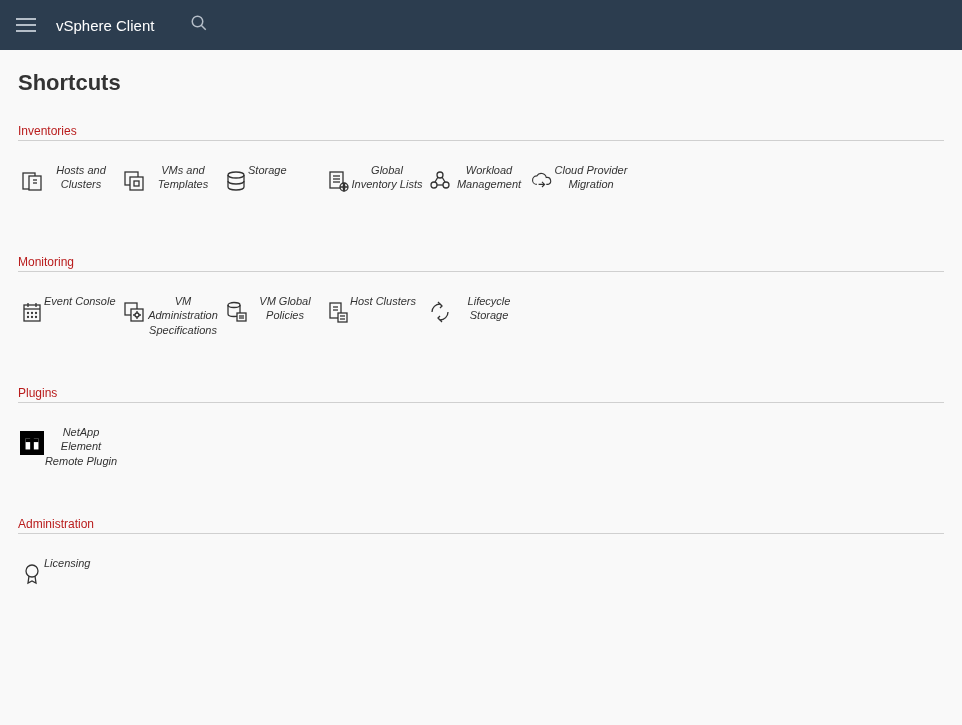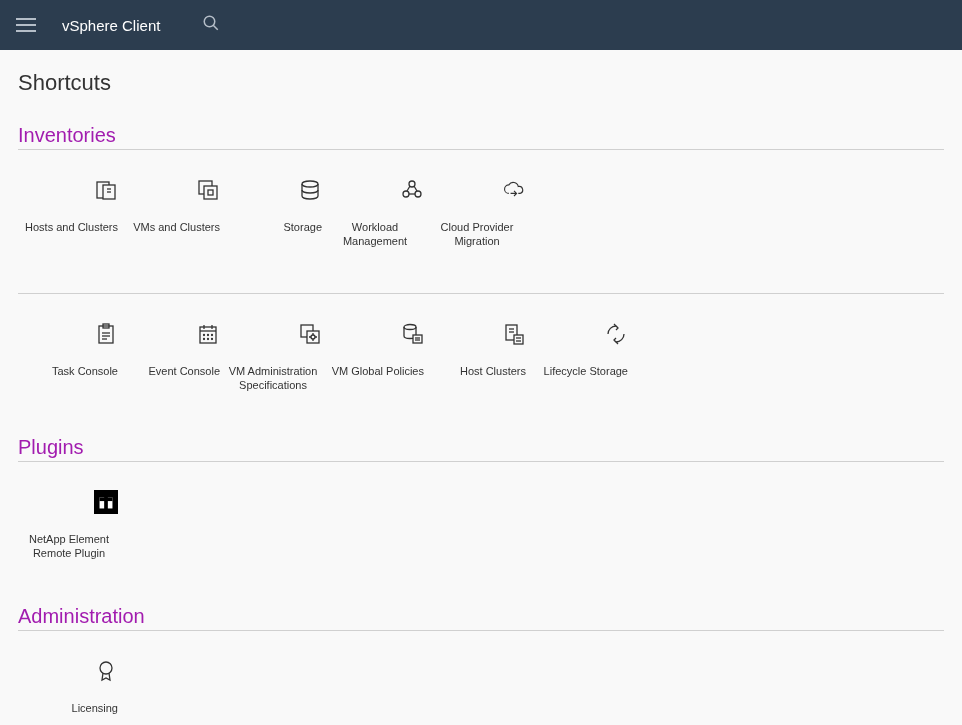--- a/index.html
+++ b/index.html
@@ -1,28 +1,28 @@
 <!DOCTYPE html>
 <html><head>
 <meta charset="utf-8">
 <style>
 * { box-sizing: border-box; margin: 0; padding: 0; }
 body { font-family: -apple-system, BlinkMacSystemFont, "Segoe UI", Arial, sans-serif; background: #f9f9f9; width: 962px; height: 725px; overflow: hidden; }
-.header { background: #2c3d4f; height: 50px; display: flex; align-items: center; padding: 0 16px; gap: 26px; }
+.header { background: #2c3d4f; height: 50px; display: flex; align-items: center; padding: 0 16px; gap: 20px; }
 .menu-icon { width: 20px; height: 14px; display: flex; flex-direction: column; justify-content: space-between; cursor: pointer; }
 .menu-icon span { display: block; height: 2px; background: #b5bec8; width: 100%; }
 .app-title { color: #fff; font-size: 15px; font-weight: 400; }
 .search-icon { margin-left: 16px; cursor: pointer; }
 .search-icon svg { width: 18px; height: 18px; }
 .content { padding: 20px 18px; }
-.page-title { font-size: 22px; color: #333; font-weight: 400; margin-bottom: 28px; }
-.section-title { font-size: 20px; color: #a21caf; font-weight: 400; margin-bottom: 2px; }
+.page-title { font-size: 22px; color: #333; font-weight: 700; margin-bottom: 28px; }
+.section-title { font-size: 12px; color: #b91c1c; font-weight: 400; margin-bottom: 2px; }
 .section-divider { border: none; border-top: 1px solid #d0d0d0; margin-bottom: 16px; }
 .grid { display: flex; flex-wrap: wrap; gap: 0; margin-bottom: 38px; }
-.shortcut { width: 102px; display: flex; flex-direction: column; align-items: flex-end; text-align: center; cursor: pointer; margin-right: 0px; padding: 6px 2px; }
+.shortcut { width: 102px; display: flex; flex-direction: row; align-items: flex-start; text-align: center; cursor: pointer; margin-right: 0px; padding: 6px 2px; font-style: italic; }
 .shortcut .icon-wrap { height: 36px; display: flex; align-items: center; justify-content: center; margin-bottom: 12px; }
 .shortcut .icon-wrap svg { width: 24px; height: 24px; }
 .shortcut .label { font-size: 11px; color: #333; line-height: 1.3; }
 .netapp-svg { width:26px; height:26px; }
 </style>
 </head>
 <body>
 
 <div class="header">
   <div class="menu-icon">
@@ -57,31 +57,44 @@
       <div class="label">Hosts and Clusters</div>
     </div>
     <div class="shortcut">
       <div class="icon-wrap">
         <svg viewBox="0 0 24 24" fill="none" stroke="#333" stroke-width="1.3">
             <rect x="3" y="3" width="13" height="13"></rect>
             <rect x="8" y="8" width="13" height="13" fill="#f9f9f9"></rect>
             <rect x="12" y="12" width="5" height="5"></rect>
           </svg>
       </div>
-      <div class="label">VMs and Clusters</div>
+      <div class="label">VMs and Templates</div>
     </div>
     <div class="shortcut">
       <div class="icon-wrap">
         <svg viewBox="0 0 24 24" fill="none" stroke="#333" stroke-width="1.3">
             <ellipse cx="12" cy="6" rx="8" ry="3"></ellipse>
             <path d="M4 6v12c0 1.7 3.6 3 8 3s8-1.3 8-3V6"></path>
             <path d="M4 12c0 1.7 3.6 3 8 3s8-1.3 8-3"></path>
           </svg>
       </div>
       <div class="label">Storage</div>
+    </div>
+    <div class="shortcut">
+      <div class="icon-wrap">
+        <svg viewBox="0 0 24 24" fill="none" stroke="#333" stroke-width="1.3">
+            <rect x="4" y="3" width="13" height="16"></rect>
+            <line x1="7" y1="7" x2="14" y2="7"></line>
+            <line x1="7" y1="10" x2="14" y2="10"></line>
+            <line x1="7" y1="13" x2="14" y2="13"></line>
+            <circle cx="18" cy="18" r="4" fill="#f9f9f9"></circle>
+            <path d="M14 18h8M18 14c1 1.3 1 6.7 0 8M18 14c-1 1.3-1 6.7 0 8"></path>
+          </svg>
+      </div>
+      <div class="label">Global Inventory Lists</div>
     </div>
     <div class="shortcut">
       <div class="icon-wrap">
         <svg viewBox="0 0 24 24" fill="none" stroke="#333" stroke-width="1.3">
             <circle cx="12" cy="6" r="3"></circle>
             <circle cx="6" cy="16" r="3"></circle>
             <circle cx="18" cy="16" r="3"></circle>
             <line x1="10" y1="8" x2="7" y2="13"></line>
             <line x1="14" y1="8" x2="17" y2="13"></line>
             <line x1="9" y1="16" x2="15" y2="16"></line>
@@ -93,34 +106,23 @@
       <div class="icon-wrap">
         <svg viewBox="0 0 28 24" fill="none" stroke="#333" stroke-width="1.3">
             <path d="M8 16a5 5 0 010-10 6 6 0 0111 2 4 4 0 012 8h-2"></path>
             <path d="M14 13l3 3-3 3M17 16h-7"></path>
           </svg>
       </div>
       <div class="label">Cloud Provider Migration</div>
     </div>
   </div>
 
+  <div class="section-title">Monitoring</div>
   <hr class="section-divider">
   <div class="grid">
-    <div class="shortcut">
-      <div class="icon-wrap">
-        <svg viewBox="0 0 24 24" fill="none" stroke="#333" stroke-width="1.3">
-            <rect x="5" y="4" width="14" height="17"></rect>
-            <rect x="9" y="2" width="6" height="4"></rect>
-            <line x1="8" y1="11" x2="16" y2="11"></line>
-            <line x1="8" y1="14" x2="16" y2="14"></line>
-            <line x1="8" y1="17" x2="13" y2="17"></line>
-          </svg>
-      </div>
-      <div class="label">Task Console</div>
-    </div>
     <div class="shortcut">
       <div class="icon-wrap">
         <svg viewBox="0 0 24 24" fill="none" stroke="#333" stroke-width="1.3">
             <rect x="4" y="5" width="16" height="16"></rect>
             <line x1="4" y1="9" x2="20" y2="9"></line>
             <line x1="8" y1="3" x2="8" y2="7"></line>
             <line x1="16" y1="3" x2="16" y2="7"></line>
             <circle cx="8" cy="13" r="0.5" fill="#333"></circle>
             <circle cx="12" cy="13" r="0.5" fill="#333"></circle>
             <circle cx="16" cy="13" r="0.5" fill="#333"></circle>

